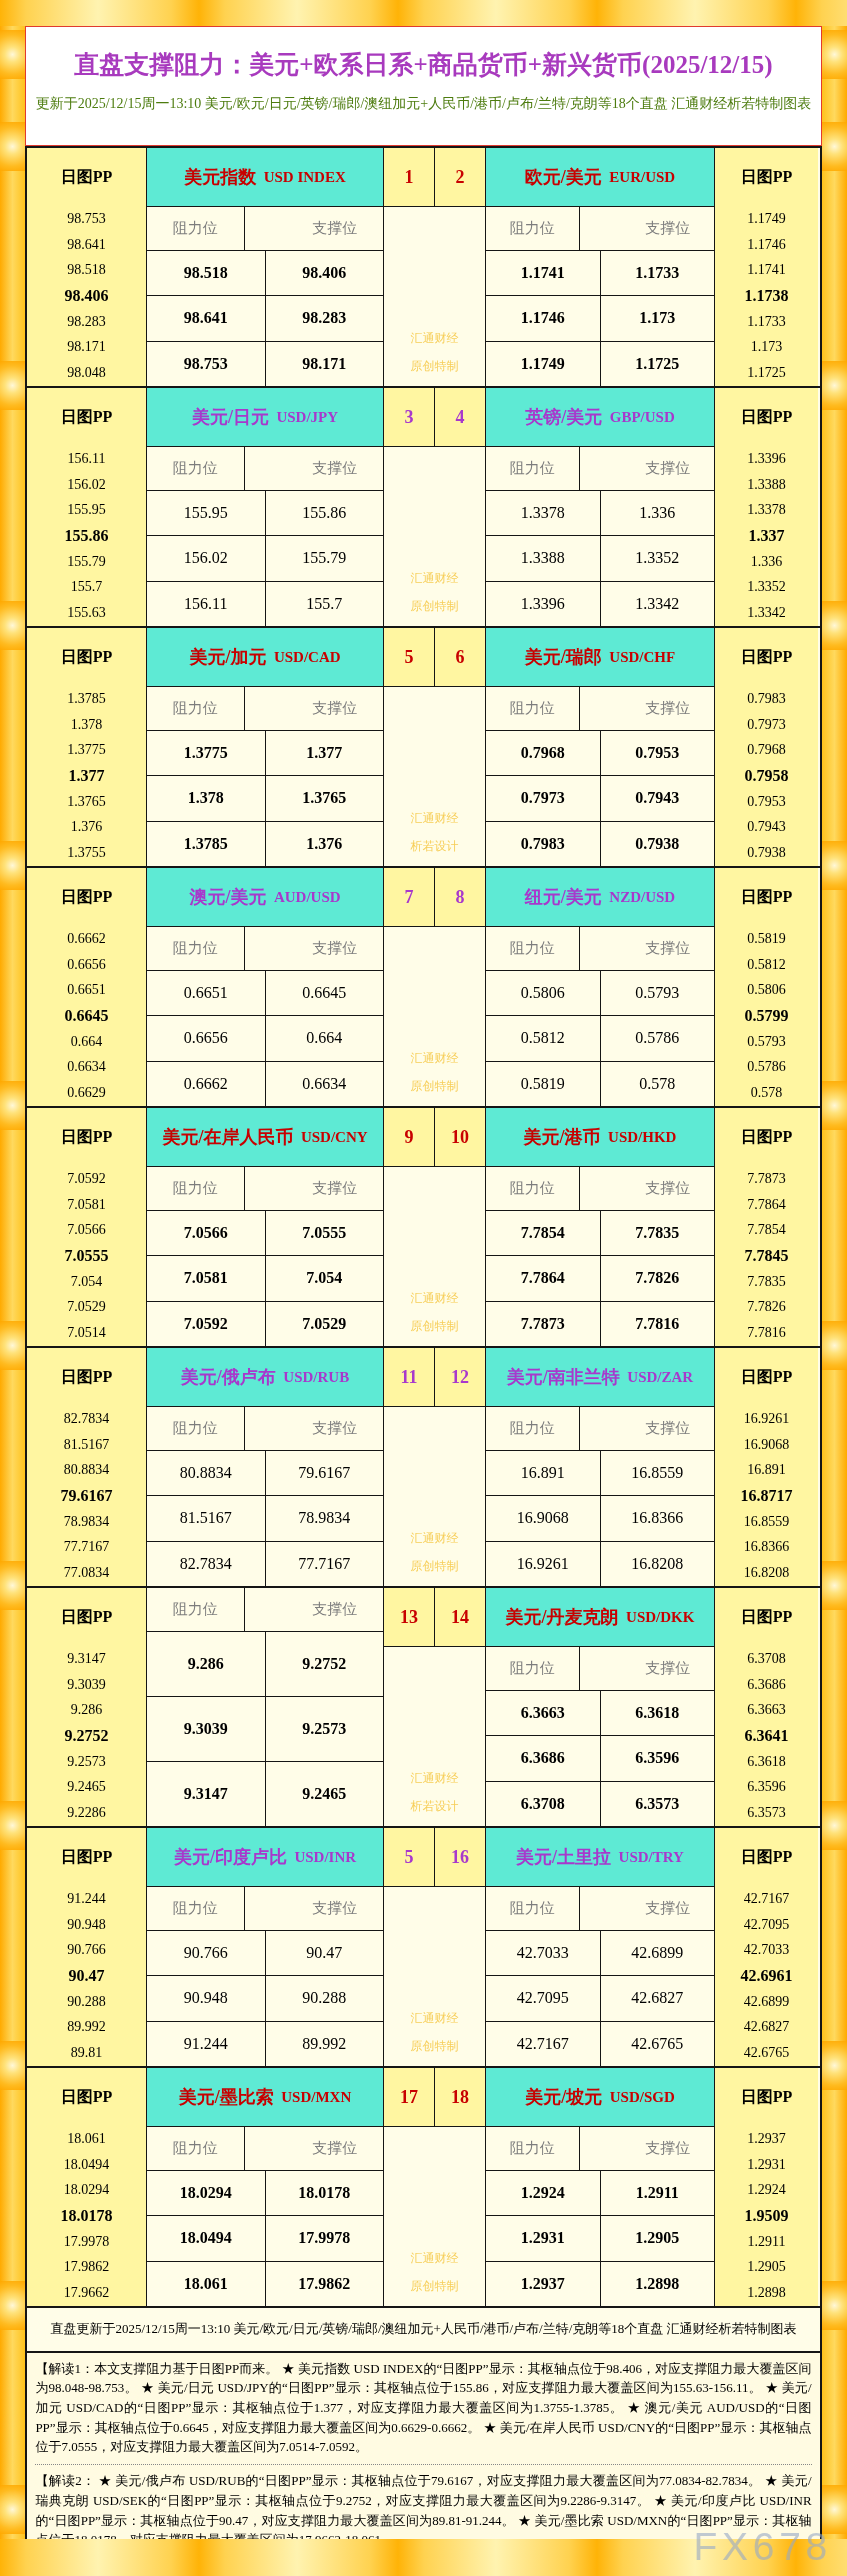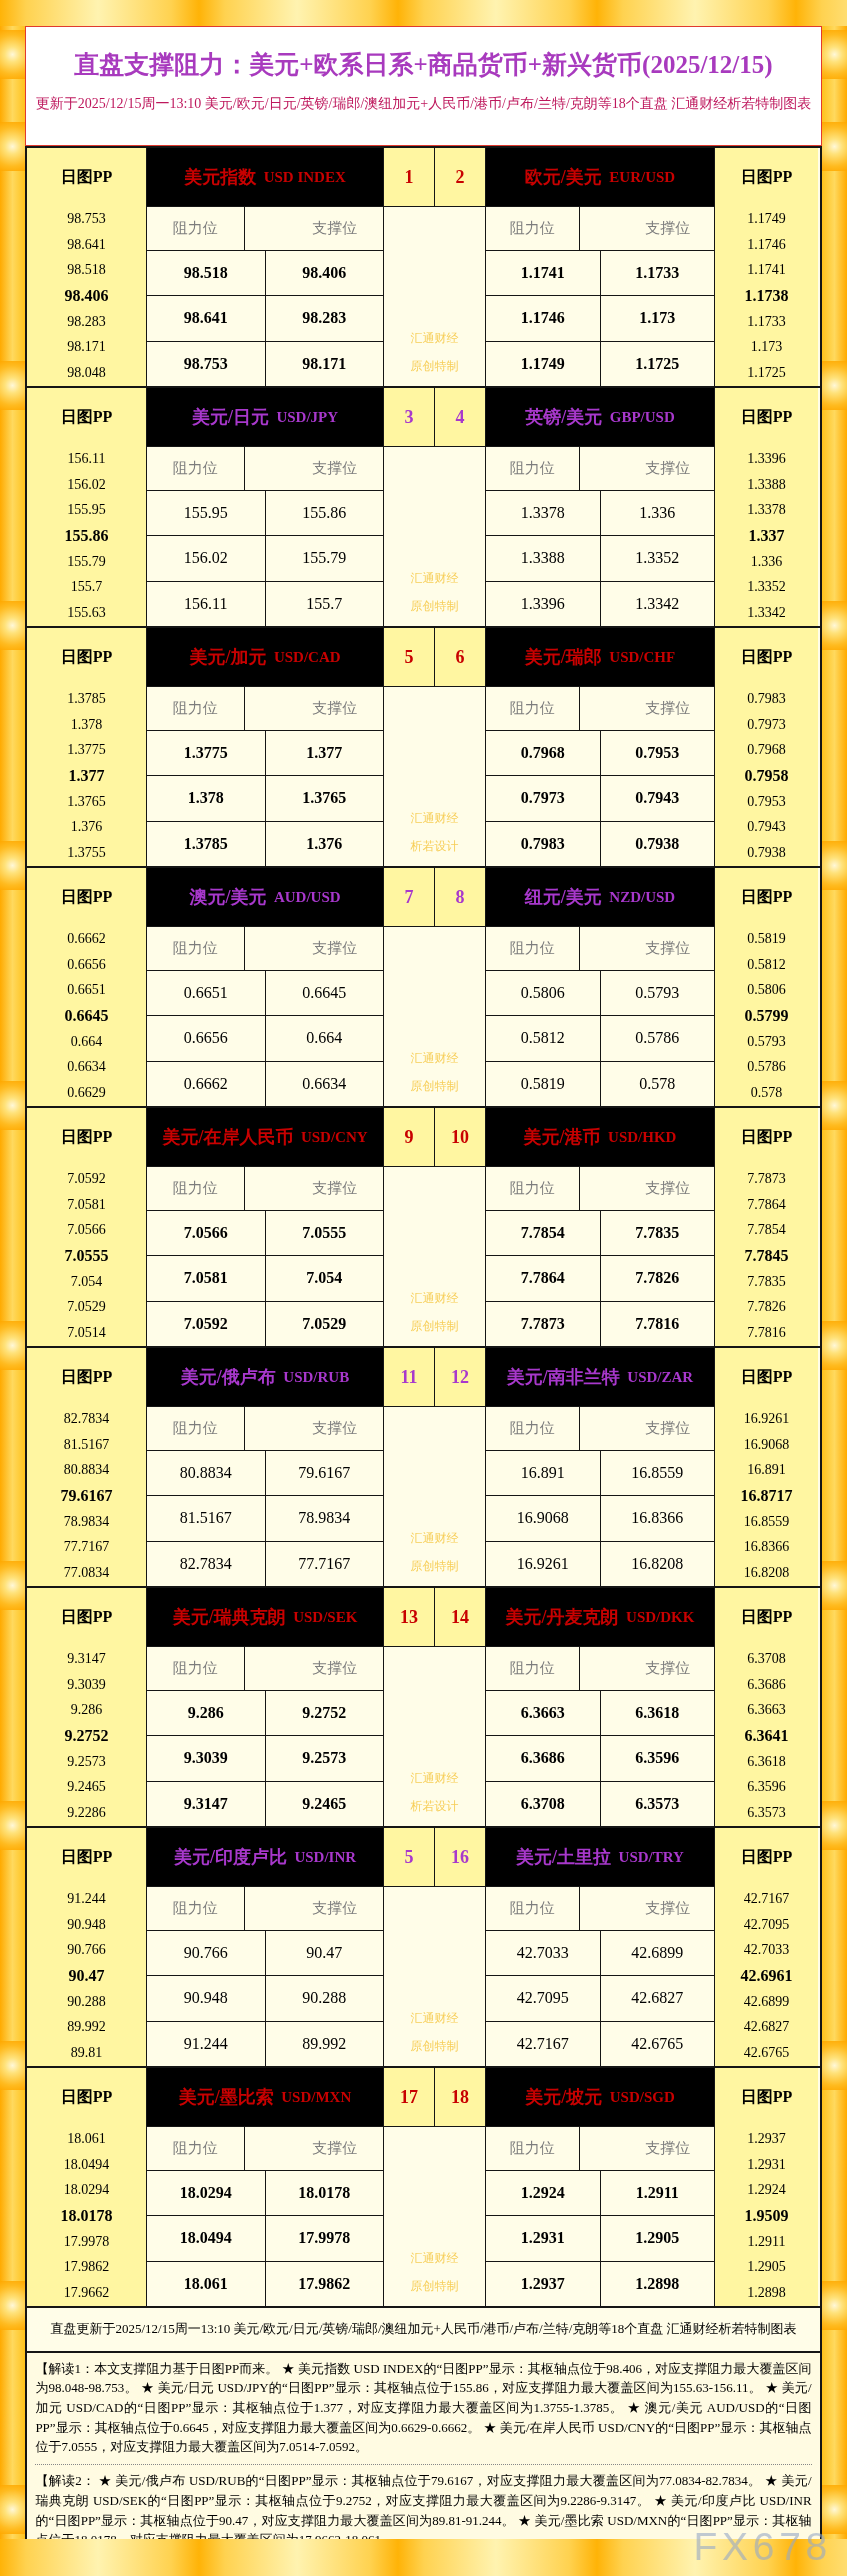--- a/index.html
+++ b/index.html
@@ -19,34 +19,34 @@
     background:linear-gradient(90deg,#ffaa00,#ffd95e 50%,#ffc21c);}
   .band-right{top:26px; bottom:37px; right:0; width:25px;
     background:linear-gradient(90deg,#ffc21c,#ffd95e 50%,#ffaa00);}
   .sparkle{position:absolute; left:0; width:100%; height:49px;
     background:radial-gradient(circle at 50% 50%,#fff8d8 0%,#ffe27a 28%,#ffbb20 72%,#ffa800 100%);}
   
   .content{position:absolute; left:25px; top:26px; width:797px; z-index:1;}
   .header-box{height:120px; box-sizing:border-box; background:#ffffff;
     border:1.9px solid #e03a2f; text-align:center;}
   .title{margin-top:20.6px; font-size:25px; font-weight:bold; color:#a83abe;}
-  .subtitle{margin-top:13px; font-size:14px; line-height:19.7px; color:#be185d; padding:0 6px;}
+  .subtitle{margin-top:13px; font-size:14px; line-height:19.7px; color:#4d7c0f; padding:0 6px;}
   .table-wrap{border:2.8px solid #151515; background:#fffde8; box-sizing:border-box;}
   
   .section{display:grid; grid-template-columns:120px 237px 102px 229px 103px;
     height:240px; box-sizing:border-box; border-bottom:2.8px solid #151515;}
   .b-r{border-right:1.9px solid #151515;}
   .pp-col{display:flex; flex-direction:column; background:#fff6a1;}
   .pp-head{flex:0 0 58px; display:flex; align-items:center; justify-content:center;
     font-weight:bold; font-size:16px;}
   .pp-val{flex:1; display:flex; align-items:center; justify-content:center; font-size:14px;}
   .pp-val.pivot{font-weight:bold; font-size:16px;}
   .pair{display:flex; flex-direction:column; background:#fffde8;}
   .pair-head{flex:0 0 58px; display:flex; align-items:center; justify-content:center;
-    gap:7.5px; background:#000000; border-bottom:1.9px solid #151515;
+    gap:7.5px; background:#5eead4; border-bottom:1.9px solid #151515;
     font-weight:bold; font-size:18px;}
   .pair-head .en{font-size:15px;}
   .sub{flex:0 0 43px; display:flex; border-bottom:1.9px solid #151515;
     color:#7d7d7d; font-size:15px;gap:42px;}
   .half{flex:1; display:flex; align-items:center; justify-content:center;}
   .drow{flex:1; display:flex; border-bottom:1.9px solid #151515;}
   .drow.last{border-bottom:none;}
   .rs{flex:1; display:flex; align-items:center; justify-content:center; font-size:16px;}
   .c-red .rs{font-weight:bold;}
   .center{display:flex; flex-direction:column; background:#fffde8;}
@@ -609,24 +609,20 @@
       <div class="pp-val">9.3147</div>
       <div class="pp-val">9.3039</div>
       <div class="pp-val">9.286</div>
       <div class="pp-val pivot">9.2752</div>
       <div class="pp-val">9.2573</div>
       <div class="pp-val">9.2465</div>
       <div class="pp-val">9.2286</div>
     </div>
 
     <div class="pair b-r">
-      <div class="pair-head">
-        <span>美元/瑞典克朗</span>
-        <span class="en">USD/SEK</span>
-      </div>
       <div class="sub">
         <div class="half b-r">阻力位</div>
         <div class="half">支撑位</div>
       </div>
       <div class="drow">
         <div class="rs b-r">9.286</div>
         <div class="rs">9.2752</div>
       </div>
       <div class="drow">
         <div class="rs b-r">9.3039</div>

